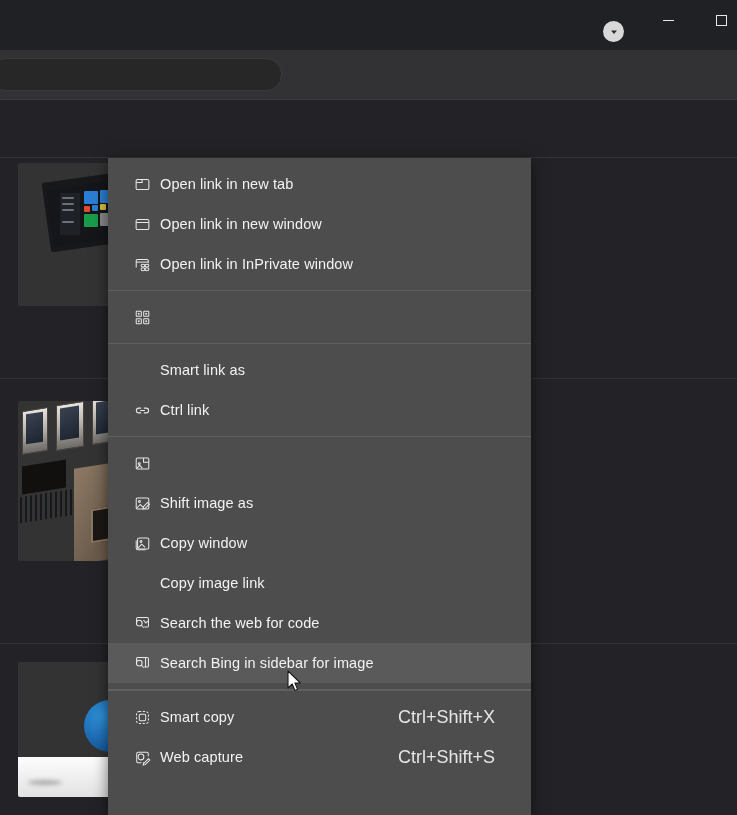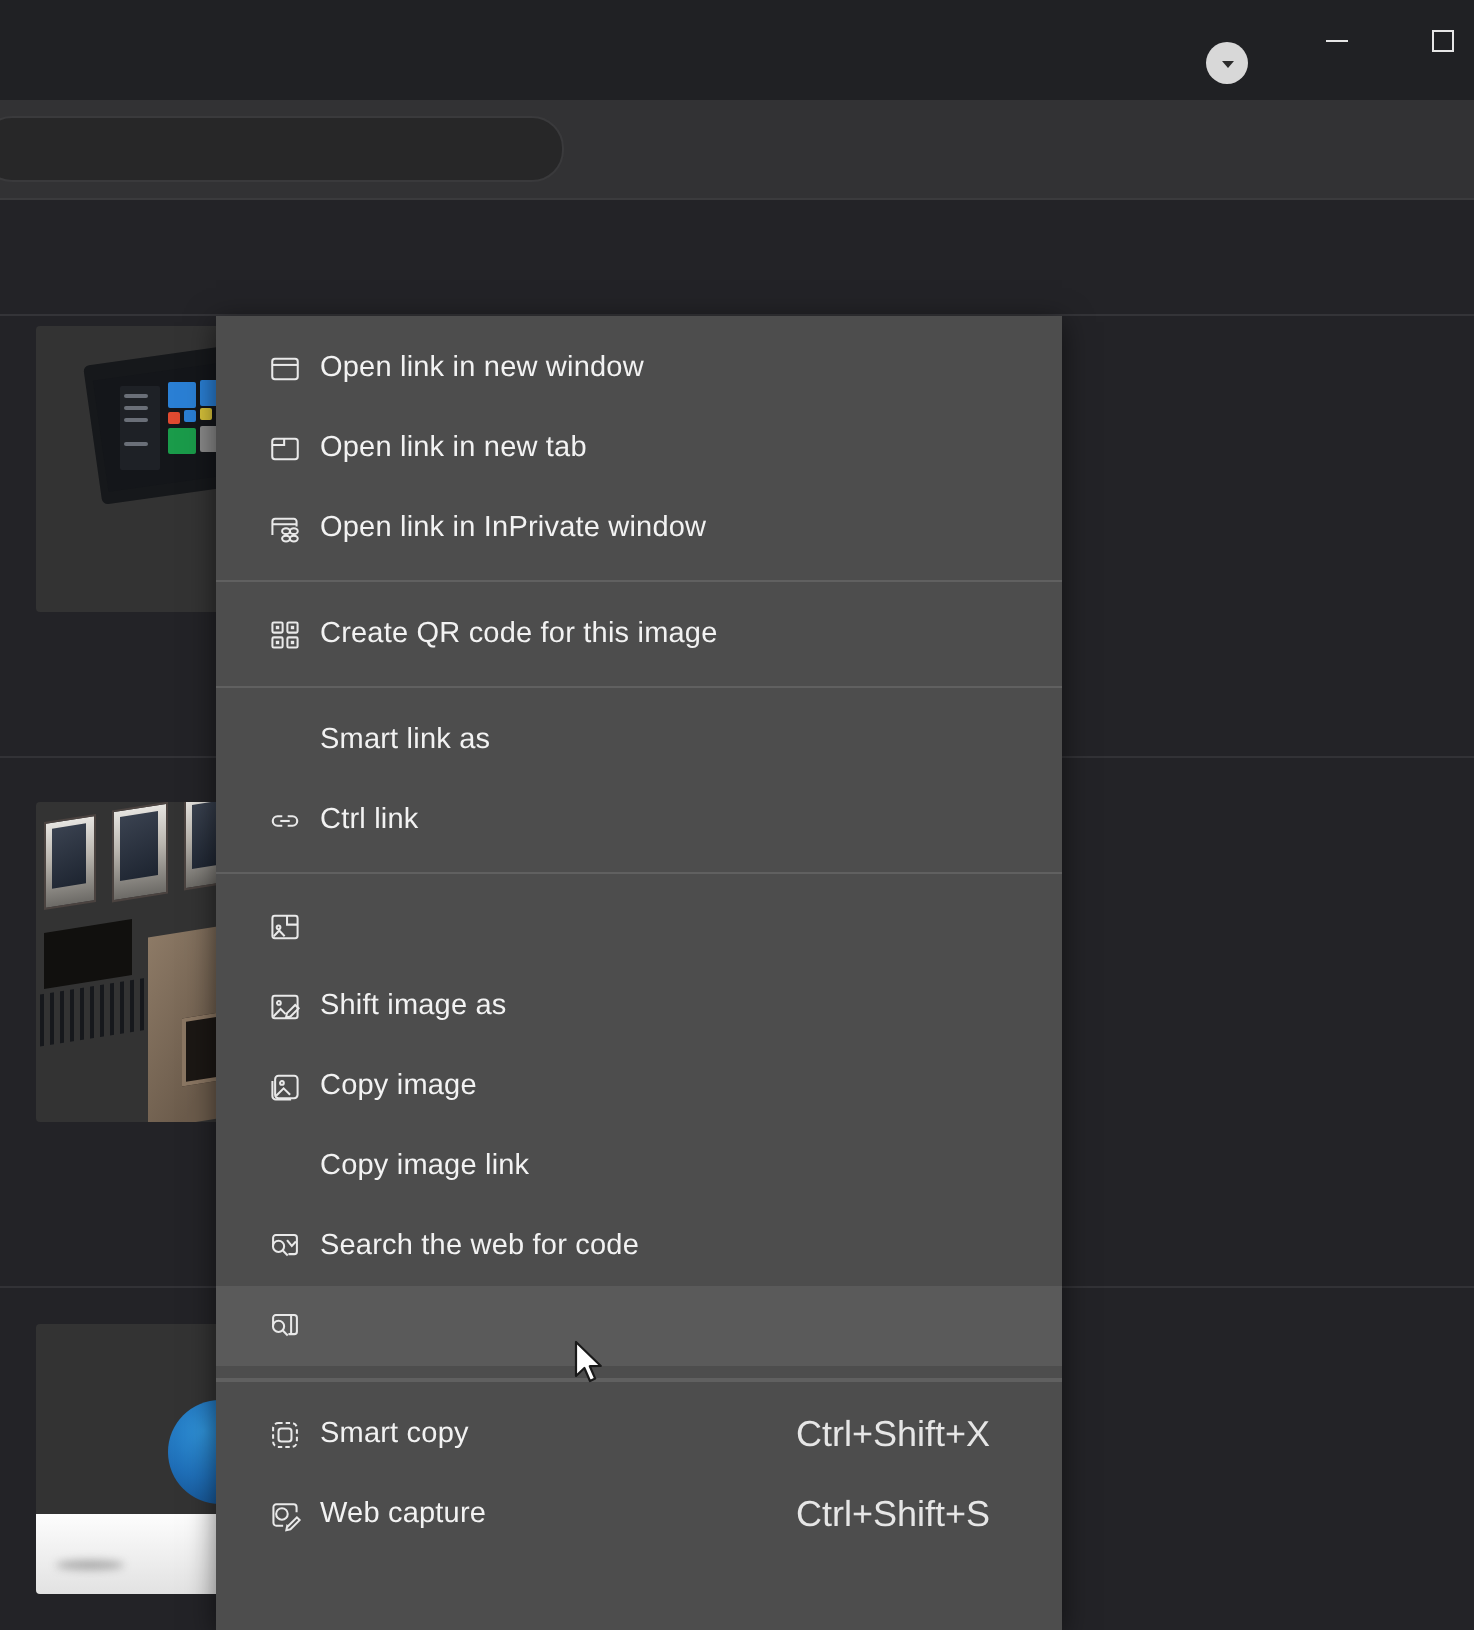--- a/index.html
+++ b/index.html
@@ -376,33 +376,33 @@
     </div>
   </div>
 
   <div class="ctxmenu">
 
     <div class="grp">
       <div class="mi">
         <span class="mi-icon">
           <svg width="17" height="17" viewBox="0 0 20 20" fill="none" stroke="#e9e9e9" stroke-width="1.2">
             <rect x="2.5" y="4" width="15" height="12" rx="1.6"></rect>
+            <path d="M2.5 7.6 h7 v-3.6"></path>
+          </svg>
+        </span>
+        <span class="mi-label">Open link in new tab</span>
+      </div>
+      <div class="mi">
+        <span class="mi-icon">
+          <svg width="17" height="17" viewBox="0 0 20 20" fill="none" stroke="#e9e9e9" stroke-width="1.2">
+            <rect x="2.5" y="4" width="15" height="12" rx="1.6"></rect>
             <path d="M2.5 7.6 h15"></path>
           </svg>
         </span>
         <span class="mi-label">Open link in new window</span>
-      </div>
-      <div class="mi">
-        <span class="mi-icon">
-          <svg width="17" height="17" viewBox="0 0 20 20" fill="none" stroke="#e9e9e9" stroke-width="1.2">
-            <rect x="2.5" y="4" width="15" height="12" rx="1.6"></rect>
-            <path d="M2.5 7.6 h7 v-3.6"></path>
-          </svg>
-        </span>
-        <span class="mi-label">Open link in new tab</span>
       </div>
       <div class="mi">
         <span class="mi-icon">
           <svg width="17" height="17" viewBox="0 0 20 20" fill="none" stroke="#e9e9e9" stroke-width="1.2">
             <path d="M2.6 13.6 v-8 a1.6 1.6 0 0 1 1.6-1.6 h11 a1.6 1.6 0 0 1 1.6 1.6 v3"></path>
             <path d="M2.6 7.2 h14"></path>
             <ellipse cx="10.6" cy="11.3" rx="2.3" ry="1.7"></ellipse>
             <ellipse cx="15.2" cy="11.3" rx="2.3" ry="1.7"></ellipse>
             <path d="M12.9 11.3 h.4"></path>
             <ellipse cx="10.6" cy="15.6" rx="2.3" ry="1.7"></ellipse>
@@ -423,21 +423,20 @@
             <rect x="2.6" y="2.6" width="6" height="6" rx="0.8"></rect>
             <rect x="11.4" y="2.6" width="6" height="6" rx="0.8"></rect>
             <rect x="2.6" y="11.4" width="6" height="6" rx="0.8"></rect>
             <rect x="11.4" y="11.4" width="6" height="6" rx="0.8"></rect>
             <rect x="4.6" y="4.6" width="2" height="2" fill="#e9e9e9" stroke="none"></rect>
             <rect x="13.4" y="4.6" width="2" height="2" fill="#e9e9e9" stroke="none"></rect>
             <rect x="4.6" y="13.4" width="2" height="2" fill="#e9e9e9" stroke="none"></rect>
             <rect x="13.4" y="13.4" width="2" height="2" fill="#e9e9e9" stroke="none"></rect>
           </svg>
         </span>
-        <span class="mi-label">Create QR code for this image</span>
       </div>
     </div>
 
     <div class="mi-sep"></div>
 
     <div class="grp">
       <div class="mi">
         <span class="mi-label">Smart link as</span>
       </div>
       <div class="mi">
@@ -478,21 +477,21 @@
       </div>
       <div class="mi">
         <span class="mi-icon">
           <svg width="17" height="17" viewBox="0 0 20 20" fill="none" stroke="#e9e9e9" stroke-width="1.2">
             <rect x="4.2" y="3.4" width="13.2" height="13.2" rx="2"></rect>
             <circle cx="8.2" cy="7.6" r="1.1"></circle>
             <path d="M4.8 15.2 L9.2 10.8 L13 14.6"></path>
             <path d="M2.6 6.4 v9 a2 2 0 0 0 2 2 h9"></path>
           </svg>
         </span>
-        <span class="mi-label">Copy image</span>
+        <span class="mi-label">Copy window</span>
       </div>
       <div class="mi">
         <span class="mi-label">Copy image link</span>
       </div>
       <div class="mi">
         <span class="mi-icon">
           <svg width="17" height="17" viewBox="0 0 20 20" fill="none" stroke="#e9e9e9" stroke-width="1.2">
             <path d="M3 9.6 V4.6 a1.6 1.6 0 0 1 1.6-1.6 h10.8 a1.6 1.6 0 0 1 1.6 1.6 v8 a1.6 1.6 0 0 1-1.6 1.6 h-3.4"></path>
             <circle cx="6.2" cy="9.6" r="3.3"></circle>
             <path d="M8.7 12.1 L11.6 15"></path>
@@ -503,20 +502,21 @@
       </div>
       <div class="mi highlight">
         <span class="mi-icon">
           <svg width="17" height="17" viewBox="0 0 20 20" fill="none" stroke="#e9e9e9" stroke-width="1.2">
             <path d="M3 9.6 V4.6 a1.6 1.6 0 0 1 1.6-1.6 h10.8 a1.6 1.6 0 0 1 1.6 1.6 v8 a1.6 1.6 0 0 1-1.6 1.6 h-3.4"></path>
             <path d="M13.6 3 v11.2"></path>
             <circle cx="6.2" cy="9.6" r="3.3"></circle>
             <path d="M8.7 12.1 L11.6 15"></path>
           </svg>
         </span>
+        <span class="mi-label">Search Bing in sidebar for image</span>
       </div>
     </div>
 
     <div class="mi-sep"></div>
 
 
     <div class="mi-sep"></div>
 
     <div class="grp">
       <div class="mi">

